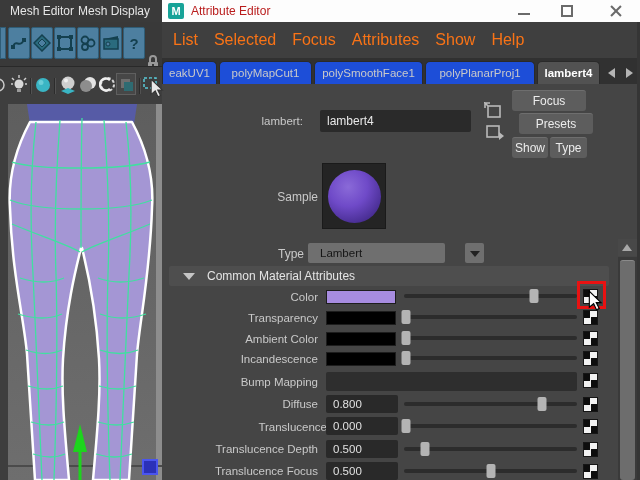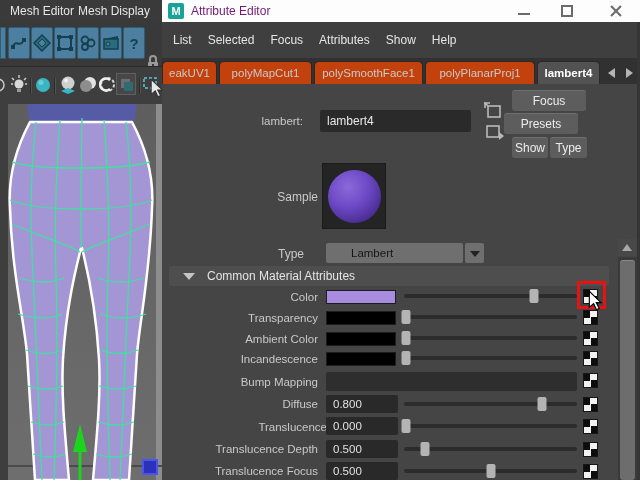--- a/index.html
+++ b/index.html
@@ -17,47 +17,47 @@
   #vp-toolbar { left:0; top:66px; width:162px; height:38px; background:#3e3e3e; border-top:1px solid #292929; }
   .sep { position:absolute; top:11px; width:2px; height:16px; background:#2c2c2c; border-right:1px solid #525252; }
   #viewport { left:0; top:104px; width:162px; height:376px; background:linear-gradient(180deg,#5e5e5e,#6e6e6e); }
   #vp-left-strip { left:0; top:104px; width:8px; height:376px; background:#3e3e3e; }
   #vp-right-strip { left:156px; top:104px; width:6px; height:376px; background:#8d8d8d; }
 
   
   #ae { left:162px; top:0; width:478px; height:480px; background:#454545; }
   #ae-titlebar { left:162px; top:0; width:478px; height:22px; background:#fdfdfd; }
   #maya-icon { position:absolute; left:6px; top:3px; width:16px; height:16px; background:#17a398; border-radius:2px; color:#fff; font-size:11px; font-weight:bold; text-align:center; line-height:16px; }
-  #ae-title { position:absolute; left:29px; top:4px; color:#701a75; font-size:12px; }
+  #ae-title { position:absolute; left:29px; top:4px; color:#b91c1c; font-size:12px; }
   .winbtn { position:absolute; }
   #btn-min { left:356px; top:13px; width:12px; height:2px; background:#6a6a6a; }
   #btn-max { left:399px; top:5px; width:12px; height:12px; border:2px solid #6a6a6a; background:transparent; }
   #btn-close { left:447px; top:4px; width:14px; height:14px; }
   #btn-close:before, #btn-close:after { content:""; position:absolute; left:6px; top:0; width:2px; height:14px; background:#6a6a6a; }
   #btn-close:before { transform:rotate(45deg); } #btn-close:after { transform:rotate(-45deg); }
 
   #ae-menubar { left:162px; top:22px; width:478px; height:36px; background:#3f3f3f; display:flex; align-items:center; padding-left:11px; gap:16px; }
-  #ae-menubar span { color:#e5e5e5; font-size:12px; }
+  #ae-menubar span { color:#f97316; font-size:16px; }
 
   #ae-tabsbar { left:162px; top:58px; width:478px; height:26px; background:#313131; }
-  .tab { position:absolute; top:3px; height:23px; background:#c2410c; border:1px solid #2a2a2a; border-bottom:none; border-radius:5px 5px 0 0; color:#c9c9c9; font-size:11.5px; text-align:center; line-height:22px; overflow:hidden; white-space:nowrap; }
+  .tab { position:absolute; top:3px; height:23px; background:#1d4ed8; border:1px solid #2a2a2a; border-bottom:none; border-radius:5px 5px 0 0; color:#c9c9c9; font-size:11.5px; text-align:center; line-height:22px; overflow:hidden; white-space:nowrap; }
   .tab.active { background:#525252; color:#fff; font-weight:bold; }
   .tri { width:0; height:0; position:absolute; }
   #tab-arrow-left  { left:446px; top:10px; border-top:5px solid transparent; border-bottom:5px solid transparent; border-right:7px solid #b5b5b5; }
   #tab-arrow-right { left:464px; top:10px; border-top:5px solid transparent; border-bottom:5px solid transparent; border-left:7px solid #b5b5b5; }
 
   .ae-label { position:absolute; color:#c9c9c9; font-size:11.5px; text-align:right; }
   .field { position:absolute; background:#2a2a2a; border-radius:2px; color:#e8e8e8; font-size:11.5px; line-height:19px; padding-left:7px; }
   .mbtn { position:absolute; background:#5d5d5d; border-radius:3px; border-top:1px solid #6e6e6e; color:#ececec; font-size:12px; text-align:center; }
 
   #sample-box { left:322px; top:163px; width:64px; height:66px; background:#242424; border:1px solid #1a1a1a; }
   #sample-sphere { position:absolute; left:5px; top:6px; width:53px; height:53px; border-radius:50%;
     background:radial-gradient(circle at 38% 32%, #8a6ad8 0%, #6f4ac8 40%, #4a2f95 75%, #33206b 100%); }
 
-  #type-dropdown { left:326px; top:243px; width:137px; height:20px; background:#6f6f6f; color:#161616; font-size:11.5px; line-height:20px; padding-left:25px; border-radius:2px; }
+  #type-dropdown { left:308px; top:243px; width:137px; height:20px; background:#6f6f6f; color:#161616; font-size:11.5px; line-height:20px; padding-left:12px; border-radius:2px; }
   #type-arrow-btn { left:465px; top:243px; width:19px; height:20px; background:#6f6f6f; border-radius:2px; }
   #type-arrow-btn .tri { left:5px; top:8px; border-left:5px solid transparent; border-right:5px solid transparent; border-top:6px solid #222; }
 
   #section-header { left:169px; top:266px; width:440px; height:20px; background:#4e4e4e; border-radius:2px; }
   #section-header .tri { left:14px; top:7px; border-left:6px solid transparent; border-right:6px solid transparent; border-top:7px solid #c5c5c5; }
   #section-title { position:absolute; left:38px; top:3px; color:#e4e4e4; font-size:12px; font-weight:normal; }
 
   .swatch { position:absolute; left:326px; width:70px; height:14px; border:1px solid #1d1d1d; }
   .vfield { position:absolute; left:326px; width:72px; height:18px; background:#292929; border-radius:2px; color:#e0e0e0; font-size:11.5px; line-height:18px; padding-left:7px; }
   .slider { position:absolute; left:404px; width:173px; height:14px; }
@@ -260,21 +260,21 @@
 <svg class="abs" style="left:484px; top:102px" width="20" height="19" viewBox="0 0 20 19">
   <rect x="4" y="4" width="12" height="11" fill="none" stroke="#b9b9b9" stroke-width="1.6"></rect>
   <path d="M4,4 L0,0 M1,6 L1,1 L6,1" stroke="#b9b9b9" stroke-width="1.6" fill="none"></path>
 </svg>
 <svg class="abs" style="left:484px; top:123px" width="20" height="19" viewBox="0 0 20 19">
   <rect x="3" y="3" width="12" height="11" fill="none" stroke="#b9b9b9" stroke-width="1.6"></rect>
   <polygon points="15,9 20,13 15,17" fill="#b9b9b9"></polygon>
 </svg>
 
 <div class="mbtn abs" style="left:512px; top:90px;  width:74px; height:21px; line-height:21px">Focus</div>
-<div class="mbtn abs" style="left:504px; top:113px; width:74px; height:21px; line-height:21px">Presets</div>
+<div class="mbtn abs" style="left:519px; top:113px; width:74px; height:21px; line-height:21px">Presets</div>
 <div class="mbtn abs" style="left:512px; top:137px; width:36px; height:21px; line-height:21px">Show</div>
 <div class="mbtn abs" style="left:550px; top:137px; width:37px; height:21px; line-height:21px">Type</div>
 
 <div class="ae-label abs" style="left:250px; top:190px; width:68px; font-size:12px">Sample</div>
 <div id="sample-box" class="abs">
   <div id="sample-sphere"></div>
 </div>
 
 <div class="ae-label abs" style="left:222px; top:247px; width:82px; font-size:12px">Type</div>
 <div id="type-dropdown" class="abs">Lambert</div>

